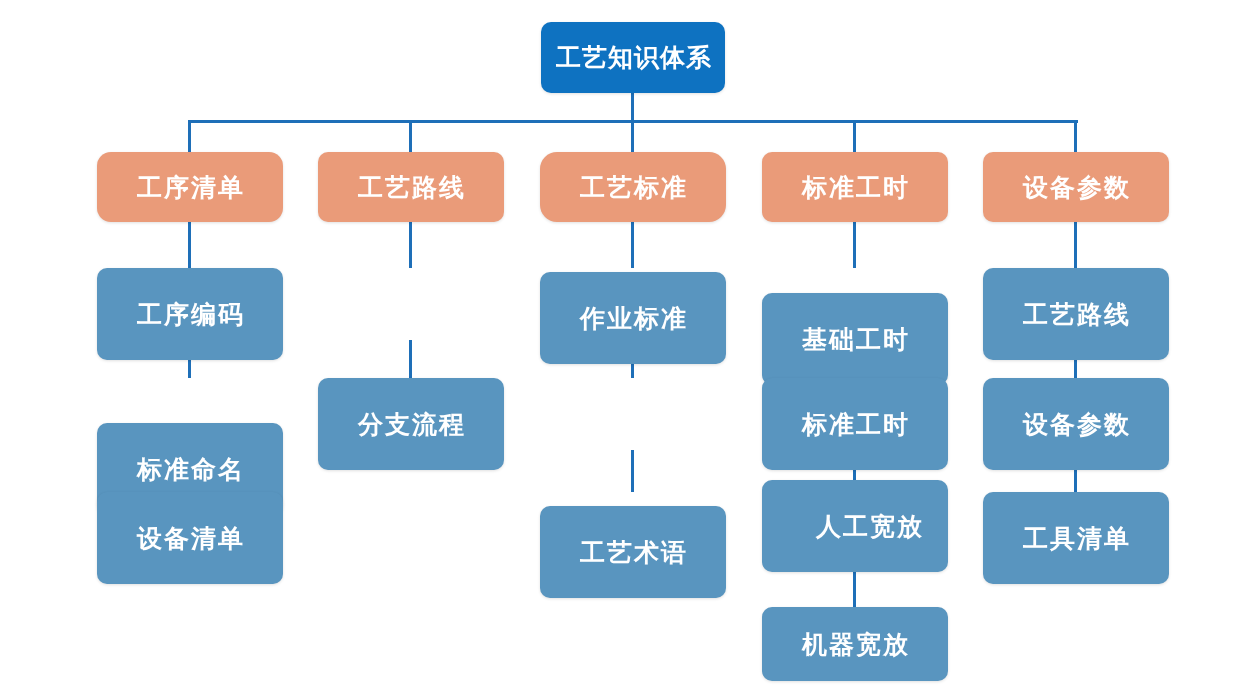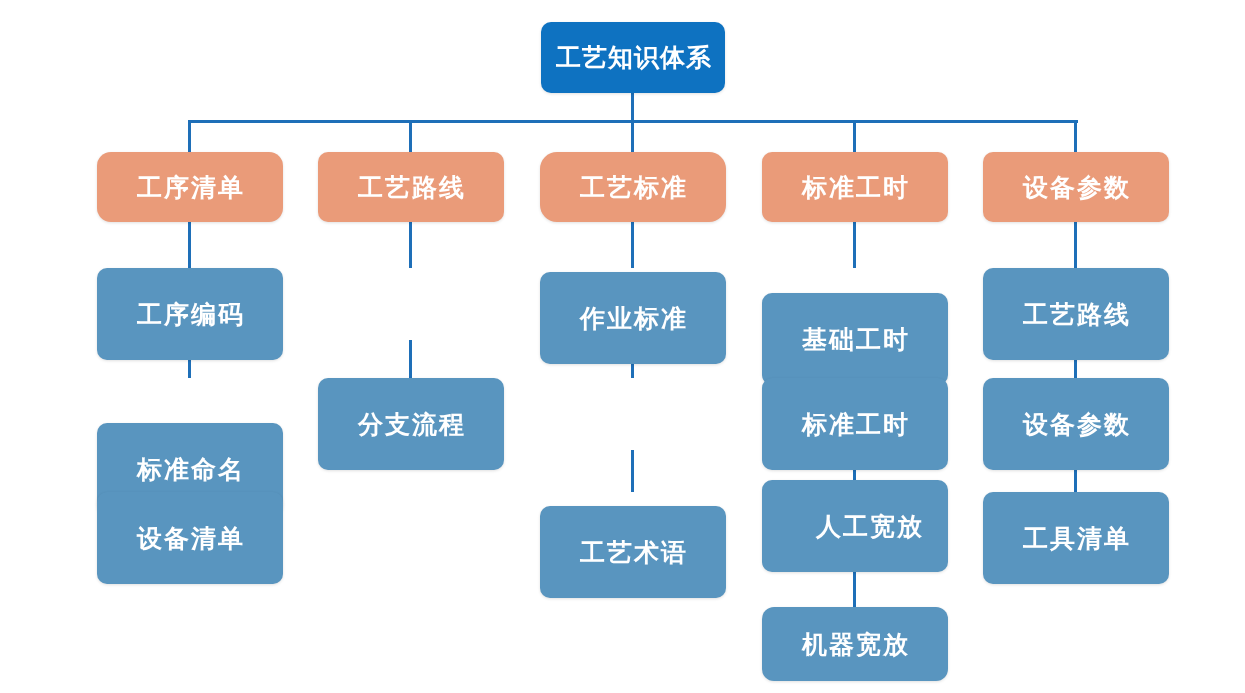--- a/index.html
+++ b/index.html
@@ -76,19 +76,19 @@
   <div class="node child-node" style="left:97px; top:492px;">设备清单</div>
 
   <div class="node child-node" style="left:318px; top:378px;">分支流程</div>
 
   <div class="node child-node" style="left:540px; top:272px;">作业标准</div>
   <div class="node child-node" style="left:540px; top:484px;margin-top:22px;">工艺术语</div>
 
   <div class="node child-node" style="left:762px; top:268px;margin-top:25px;">基础工时</div>
   <div class="node child-node" style="left:762px; top:378px;">标准工时</div>
   <div class="node child-node" style="left:762px; top:480px;padding-left:28px;">人工宽放</div>
-  <div class="node child-node" style="left:762px; top:607px; height:74px;border-radius:12px;">机器宽放</div>
+  <div class="node child-node" style="left:762px; top:607px; height:74px;">机器宽放</div>
 
   <div class="node child-node" style="left:983px; top:268px;">工艺路线</div>
   <div class="node child-node" style="left:983px; top:378px;">设备参数</div>
   <div class="node child-node" style="left:983px; top:492px;">工具清单</div>
 
 </div>
 
 </body></html>

